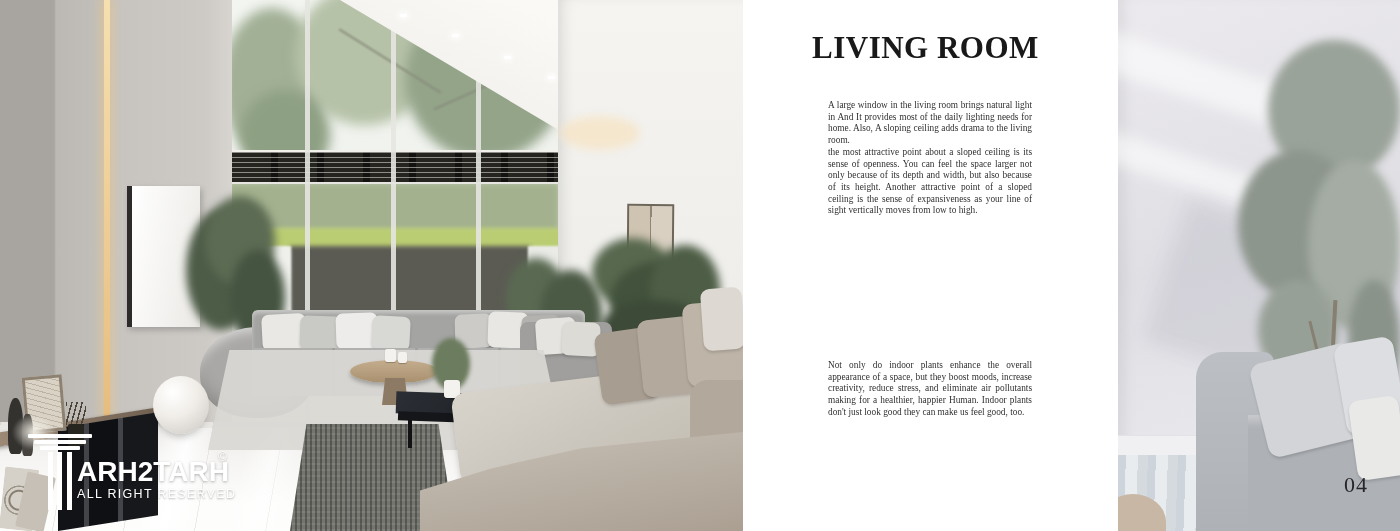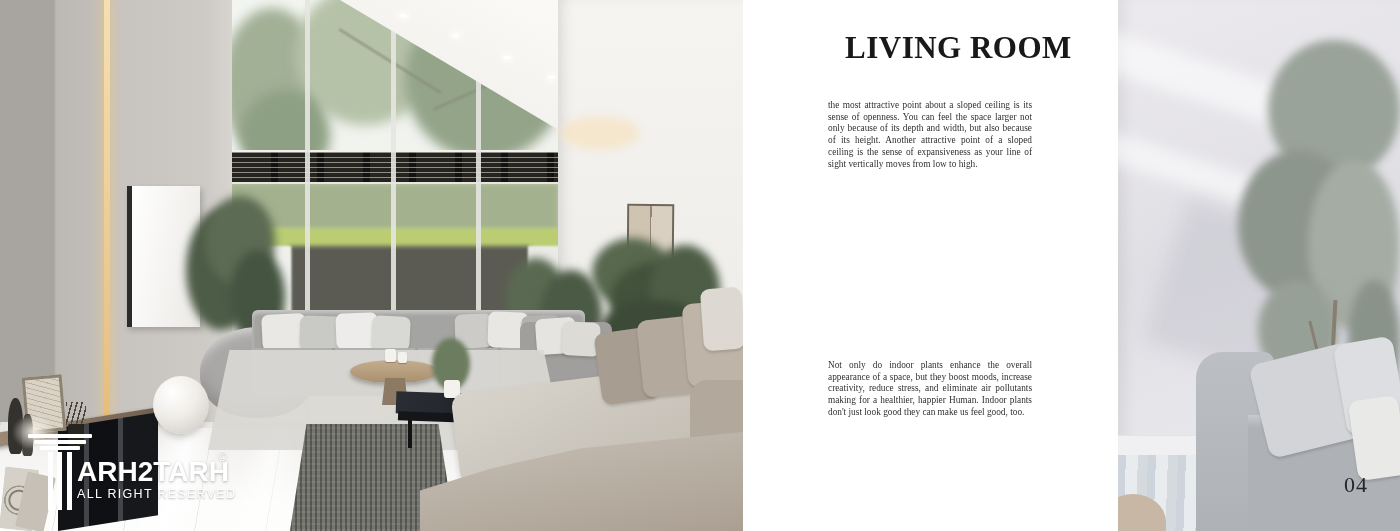--- a/index.html
+++ b/index.html
@@ -97,21 +97,21 @@
                      repeating-linear-gradient(0deg,rgba(255,255,255,.08) 0 2px,transparent 2px 6px);}
   .fg-seat{left:455px;top:378px;width:265px;height:92px;border-radius:14px;transform:rotate(-7deg);
     background:linear-gradient(160deg,#d8d4cc,#c2bcb2);box-shadow:0 4px 6px rgba(0,0,0,.18);}
   .fg-arm{left:690px;top:380px;width:53px;height:120px;border-radius:18px 0 0 8px;background:#b2a99c;}
   .fg-body{left:420px;top:430px;width:323px;height:101px;
     clip-path:polygon(0 60%,22% 38%,50% 18%,100% 2%,100% 100%,0 100%);
     background:linear-gradient(170deg,#c7c1b7,#ab9f92);}
 
   
   .panel{left:743px;width:375px;background:#ffffff;}
-  .title{position:absolute;left:102px;top:30px;margin:0;font-size:31px;font-weight:600;
+  .title{position:absolute;left:69px;top:30px;margin:0;font-size:31px;font-weight:600;
     letter-spacing:.5px;color:#191919;font-family:"Liberation Serif","DejaVu Serif",serif;}
   .copy{position:absolute;left:85px;width:204px;color:#303030;font-size:9.3px;line-height:1.26;
     text-align:justify;}
   .copy p{margin:0;}
   .copy-1{top:100px;} .copy-2{top:360px;}
 
   
   .photo-right{left:1118px;width:282px;background:#e3e2e6;}
   .rw-wall{left:0;top:0;width:282px;height:531px;
     background:linear-gradient(160deg,#eceaee 0%,#e0dfe4 45%,#e8e7eb 75%);
@@ -265,20 +265,21 @@
       </div>
       <div class="brand">ARH2TARH</div>
       <span class="copyright">©</span>
       <div class="tagline">ALL RIGHT RESERVED</div>
     </div>
   </section>
 
   <section class="panel">
     <h1 class="title">LIVING ROOM</h1>
     <div class="copy copy-1">
+      <p>A large window in the living room brings natural light in And It provides most of the daily lighting needs for home. Also, A sloping ceiling adds drama to the living room.</p>
       <p>the most attractive point about a sloped ceiling is its sense of openness. You can feel the space larger not only because of its depth and width, but also because of its height. Another attractive point of a sloped ceiling is the sense of expansiveness as your line of sight vertically moves from low to high.</p>
     </div>
     <div class="copy copy-2">
       <p>Not only do indoor plants enhance the overall appearance of a space, but they boost moods, increase creativity, reduce stress, and eliminate air pollutants making for a healthier, happier Human. Indoor plants don't just look good they can make us feel good, too.</p>
     </div>
   </section>
 
   <section class="photo-right">
     <div class="abs rw-wall"></div>
     <div class="rw-streak" style="left:-30px;top:60px;width:220px;height:40px;"></div>

